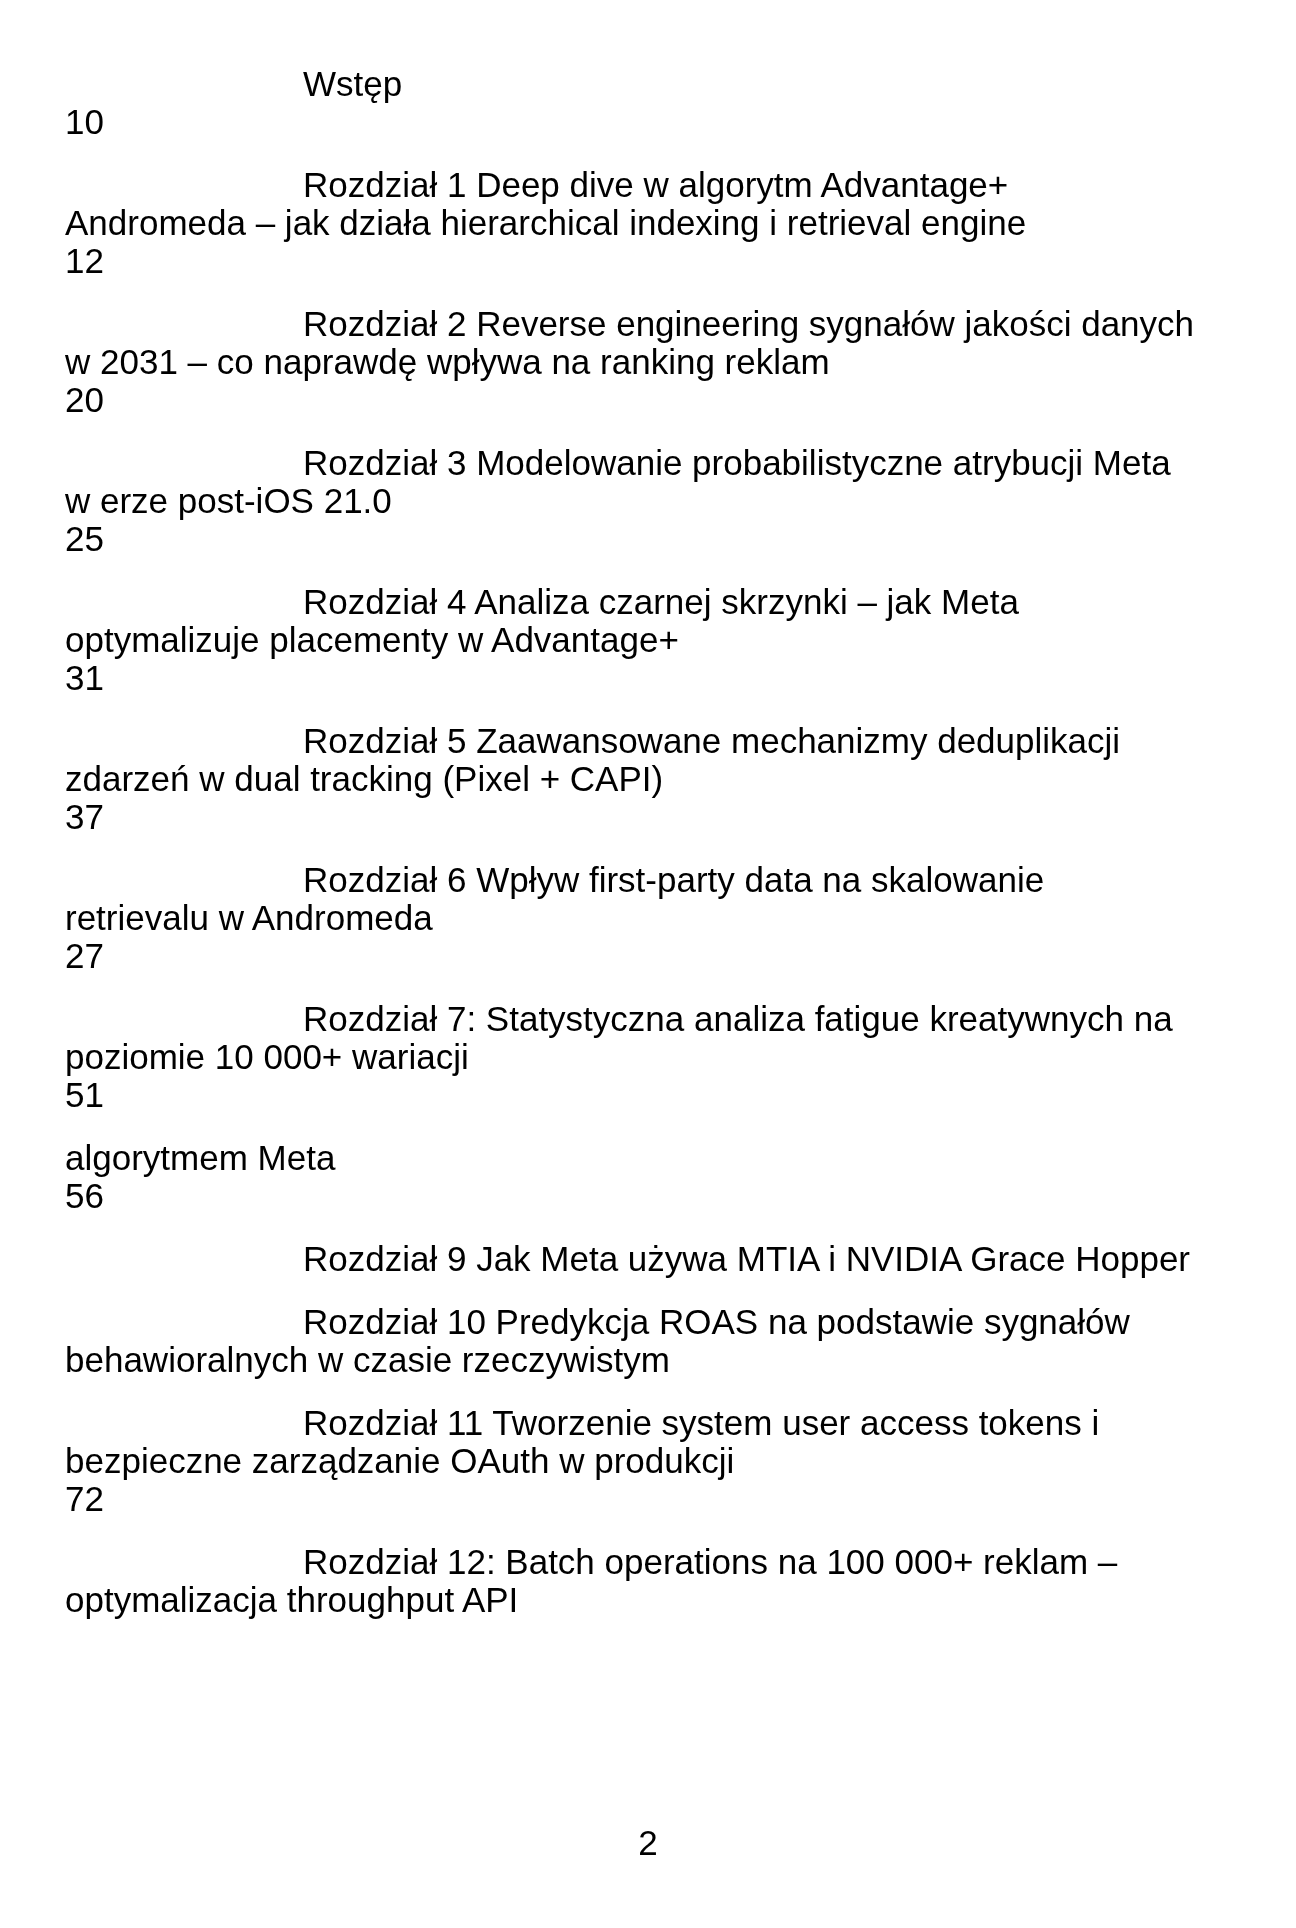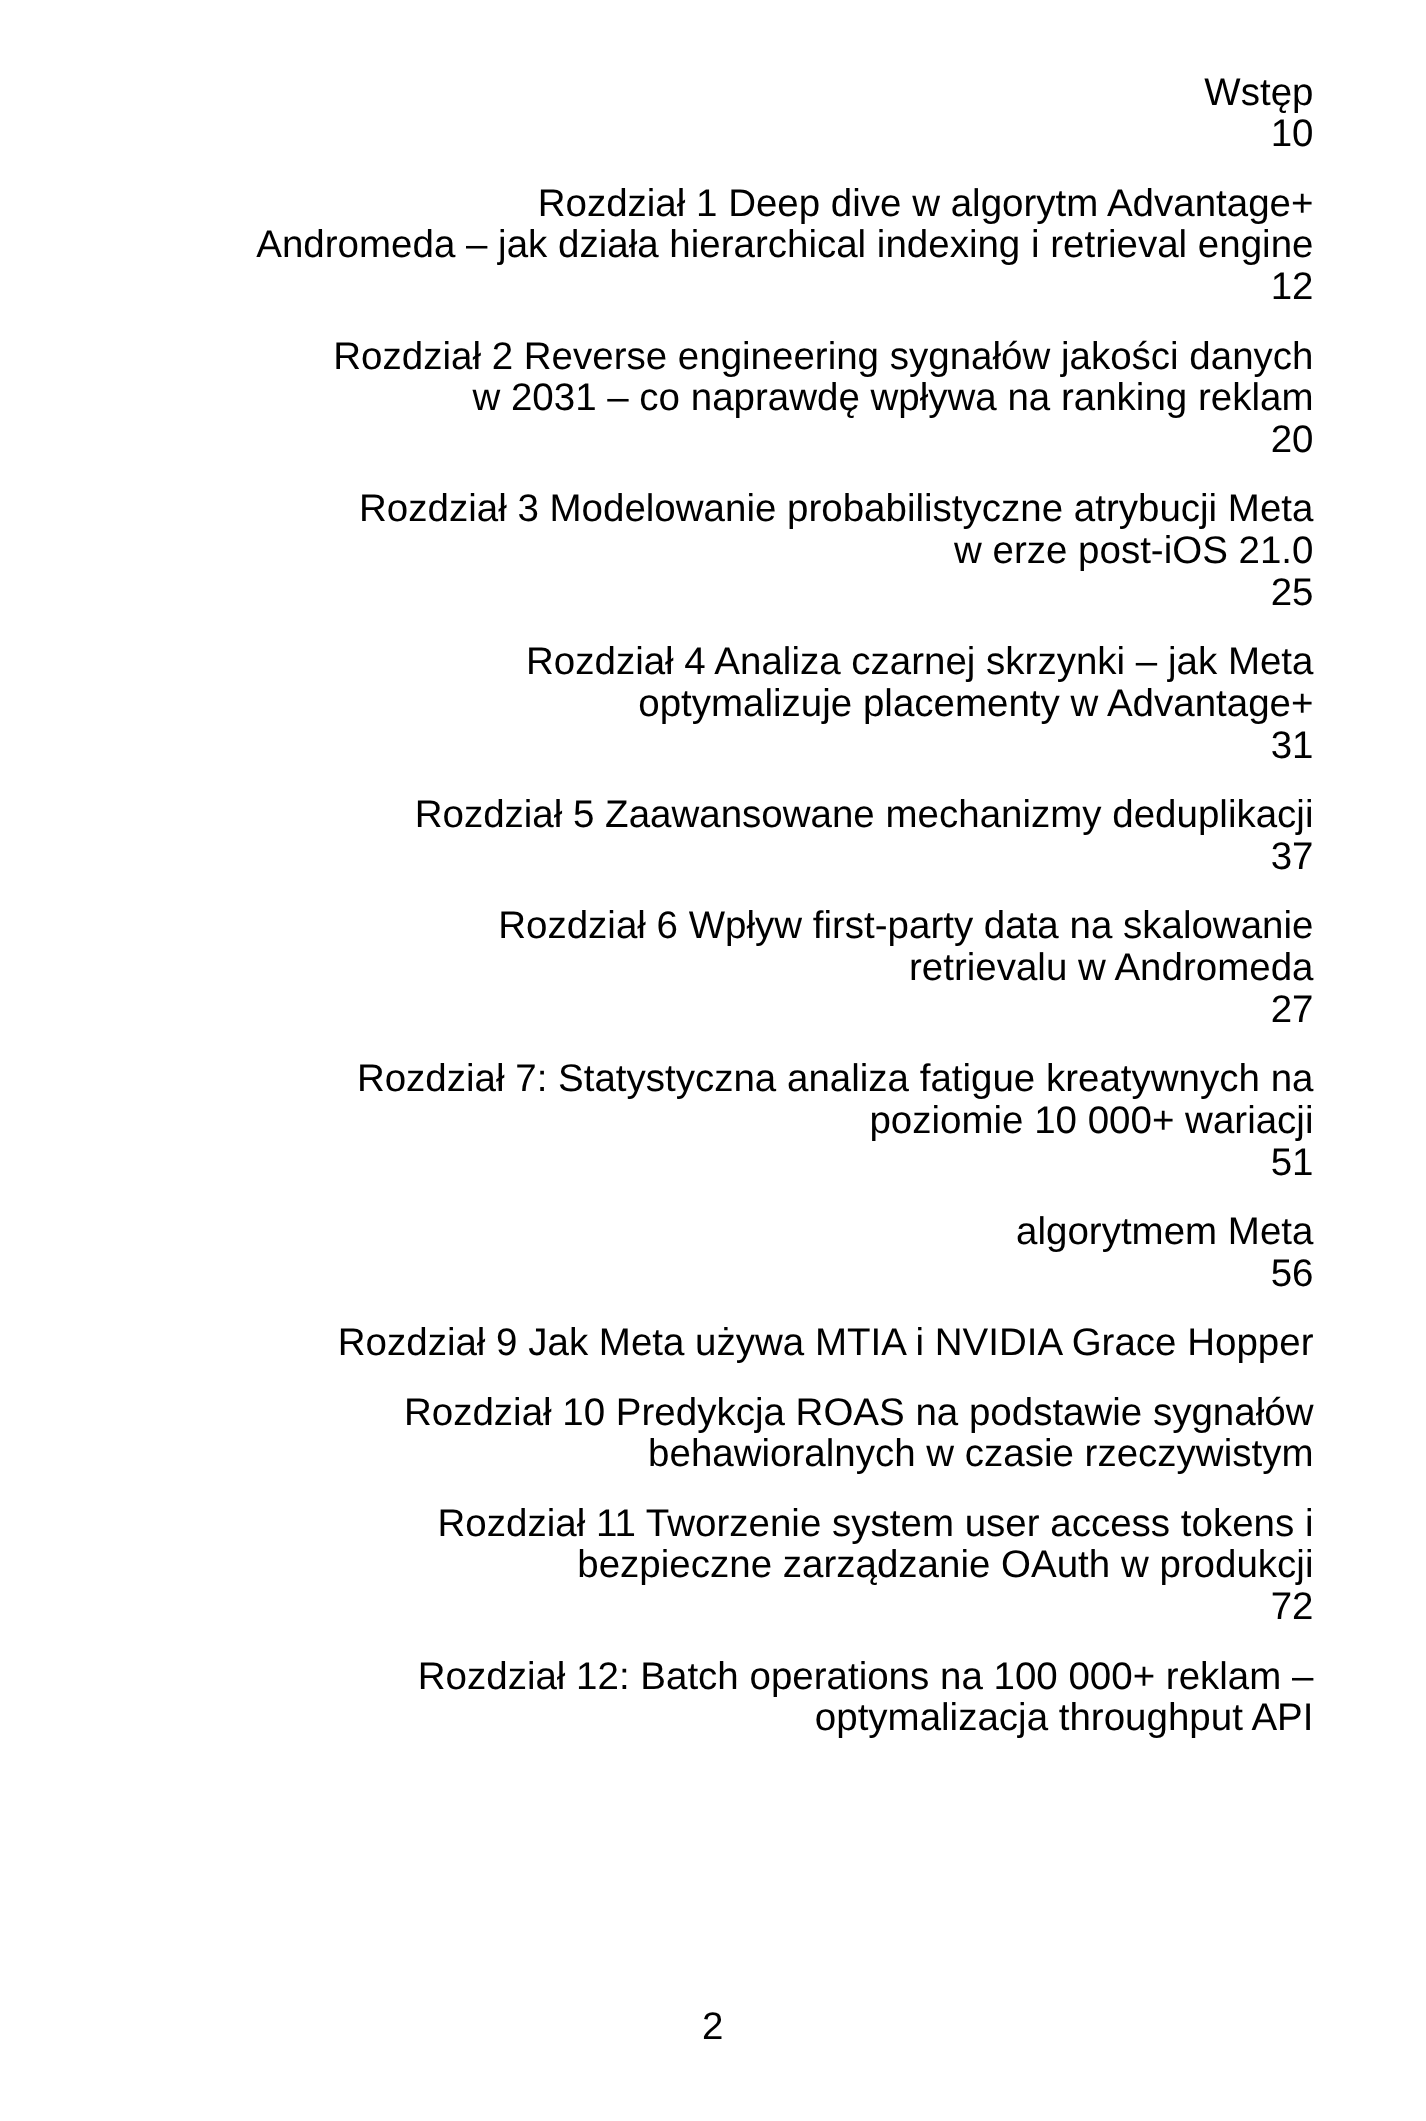--- a/index.html
+++ b/index.html
@@ -13,21 +13,21 @@
     color: #000000;
     -webkit-font-smoothing: antialiased;
   }
   .toc {
     position: absolute;
     left: 65px;
     top: 65px;
     font-size: 35px;
     line-height: 38px;
   }
-  .entry { margin-bottom: 25px; text-align: right; }
+  .entry { margin-bottom: 25px; }
   .line { white-space: pre; }
   .line.first { padding-left: 238px; }
   .footer {
     position: absolute;
     top: 1824px;
     left: 0;
     width: 1296px;
     text-align: center;
     font-size: 35px;
     line-height: 38px;
@@ -57,20 +57,21 @@
         <div class="line">w erze post-iOS 21.0</div>
         <div class="line pagenum">25</div>
       </div>
       <div class="entry">
         <div class="line first">Rozdział 4 Analiza czarnej skrzynki – jak Meta</div>
         <div class="line">optymalizuje placementy w Advantage+</div>
         <div class="line pagenum">31</div>
       </div>
       <div class="entry">
         <div class="line first">Rozdział 5 Zaawansowane mechanizmy deduplikacji</div>
+        <div class="line">zdarzeń w dual tracking (Pixel + CAPI)</div>
         <div class="line pagenum">37</div>
       </div>
       <div class="entry">
         <div class="line first">Rozdział 6 Wpływ first-party data na skalowanie</div>
         <div class="line">retrievalu w Andromeda</div>
         <div class="line pagenum">27</div>
       </div>
       <div class="entry">
         <div class="line first">Rozdział 7: Statystyczna analiza fatigue kreatywnych na</div>
         <div class="line">poziomie 10 000+ wariacji</div>

